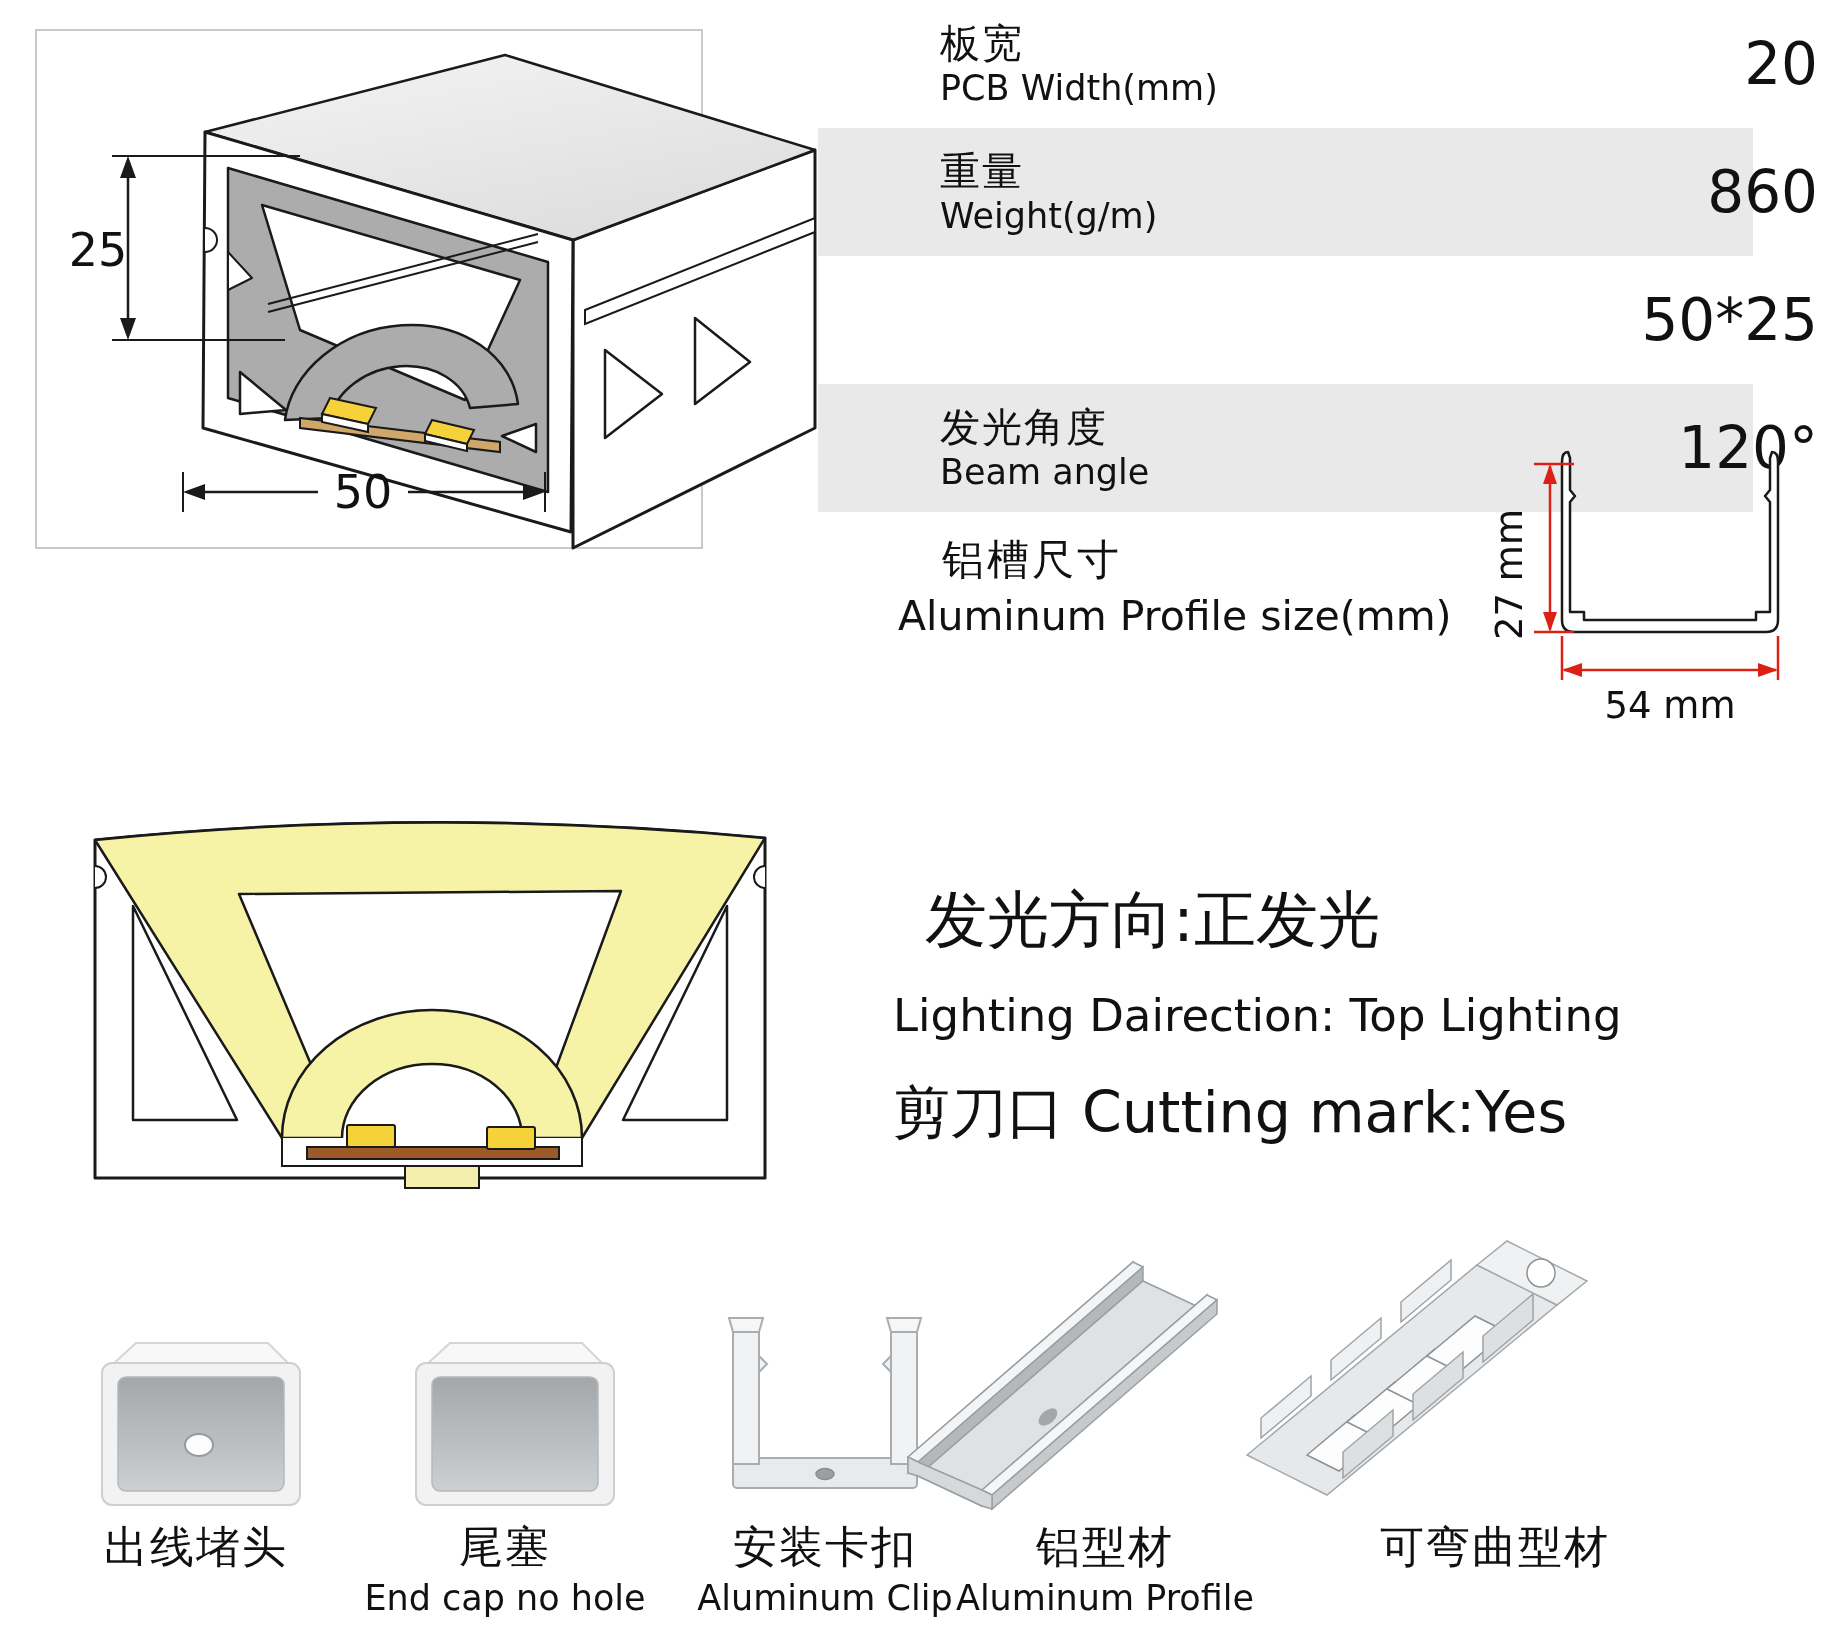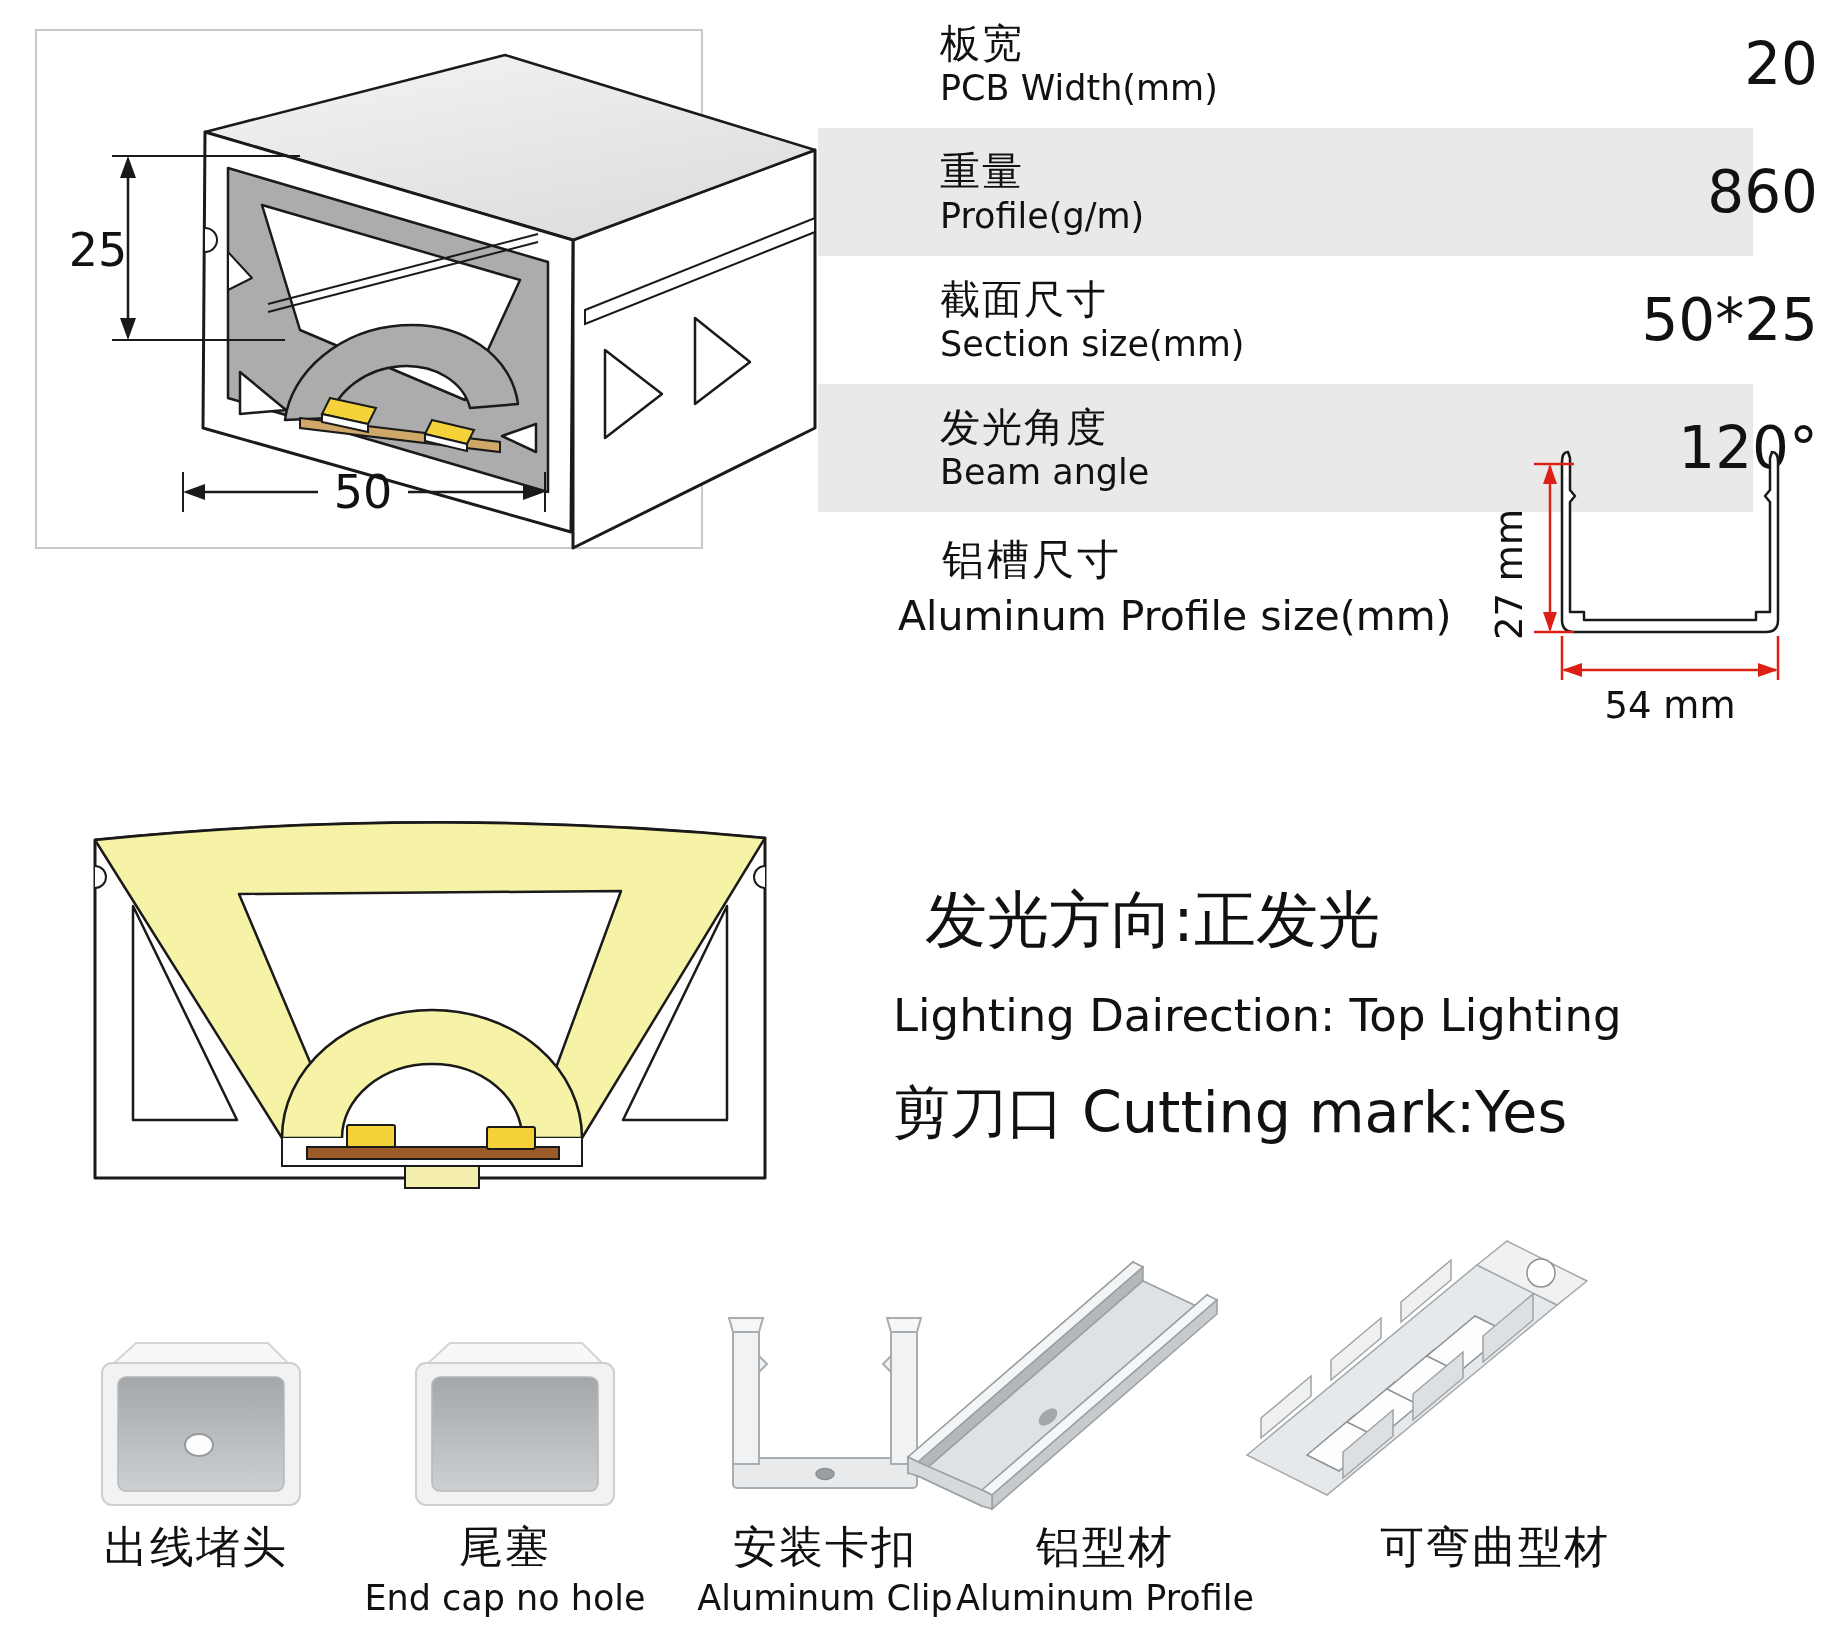--- a/index.html
+++ b/index.html
@@ -106,29 +106,25 @@
     <div class="spec-row">
       <div class="labels">
           <div class="cn">板宽</div>
       <div class="en">PCB Width(mm)</div>
         </div>
       <div class="val">20</div>
     </div>
     <div class="spec-row alt">
       <div class="labels">
           <div class="cn">重量</div>
-      <div class="en">Profile(g/m)</div>
+      <div class="en">Weight(g/m)</div>
         </div>
       <div class="val">860</div>
     </div>
     <div class="spec-row">
-      <div class="labels">
-          <div class="cn">截面尺寸</div>
-      <div class="en">Section size(mm)</div>
-        </div>
       <div class="val">50*25</div>
     </div>
     <div class="spec-row alt">
       <div class="labels">
           <div class="cn">发光角度</div>
       <div class="en">Beam angle</div>
         </div>
       <div class="val">120°</div>
     </div>
   </div>

